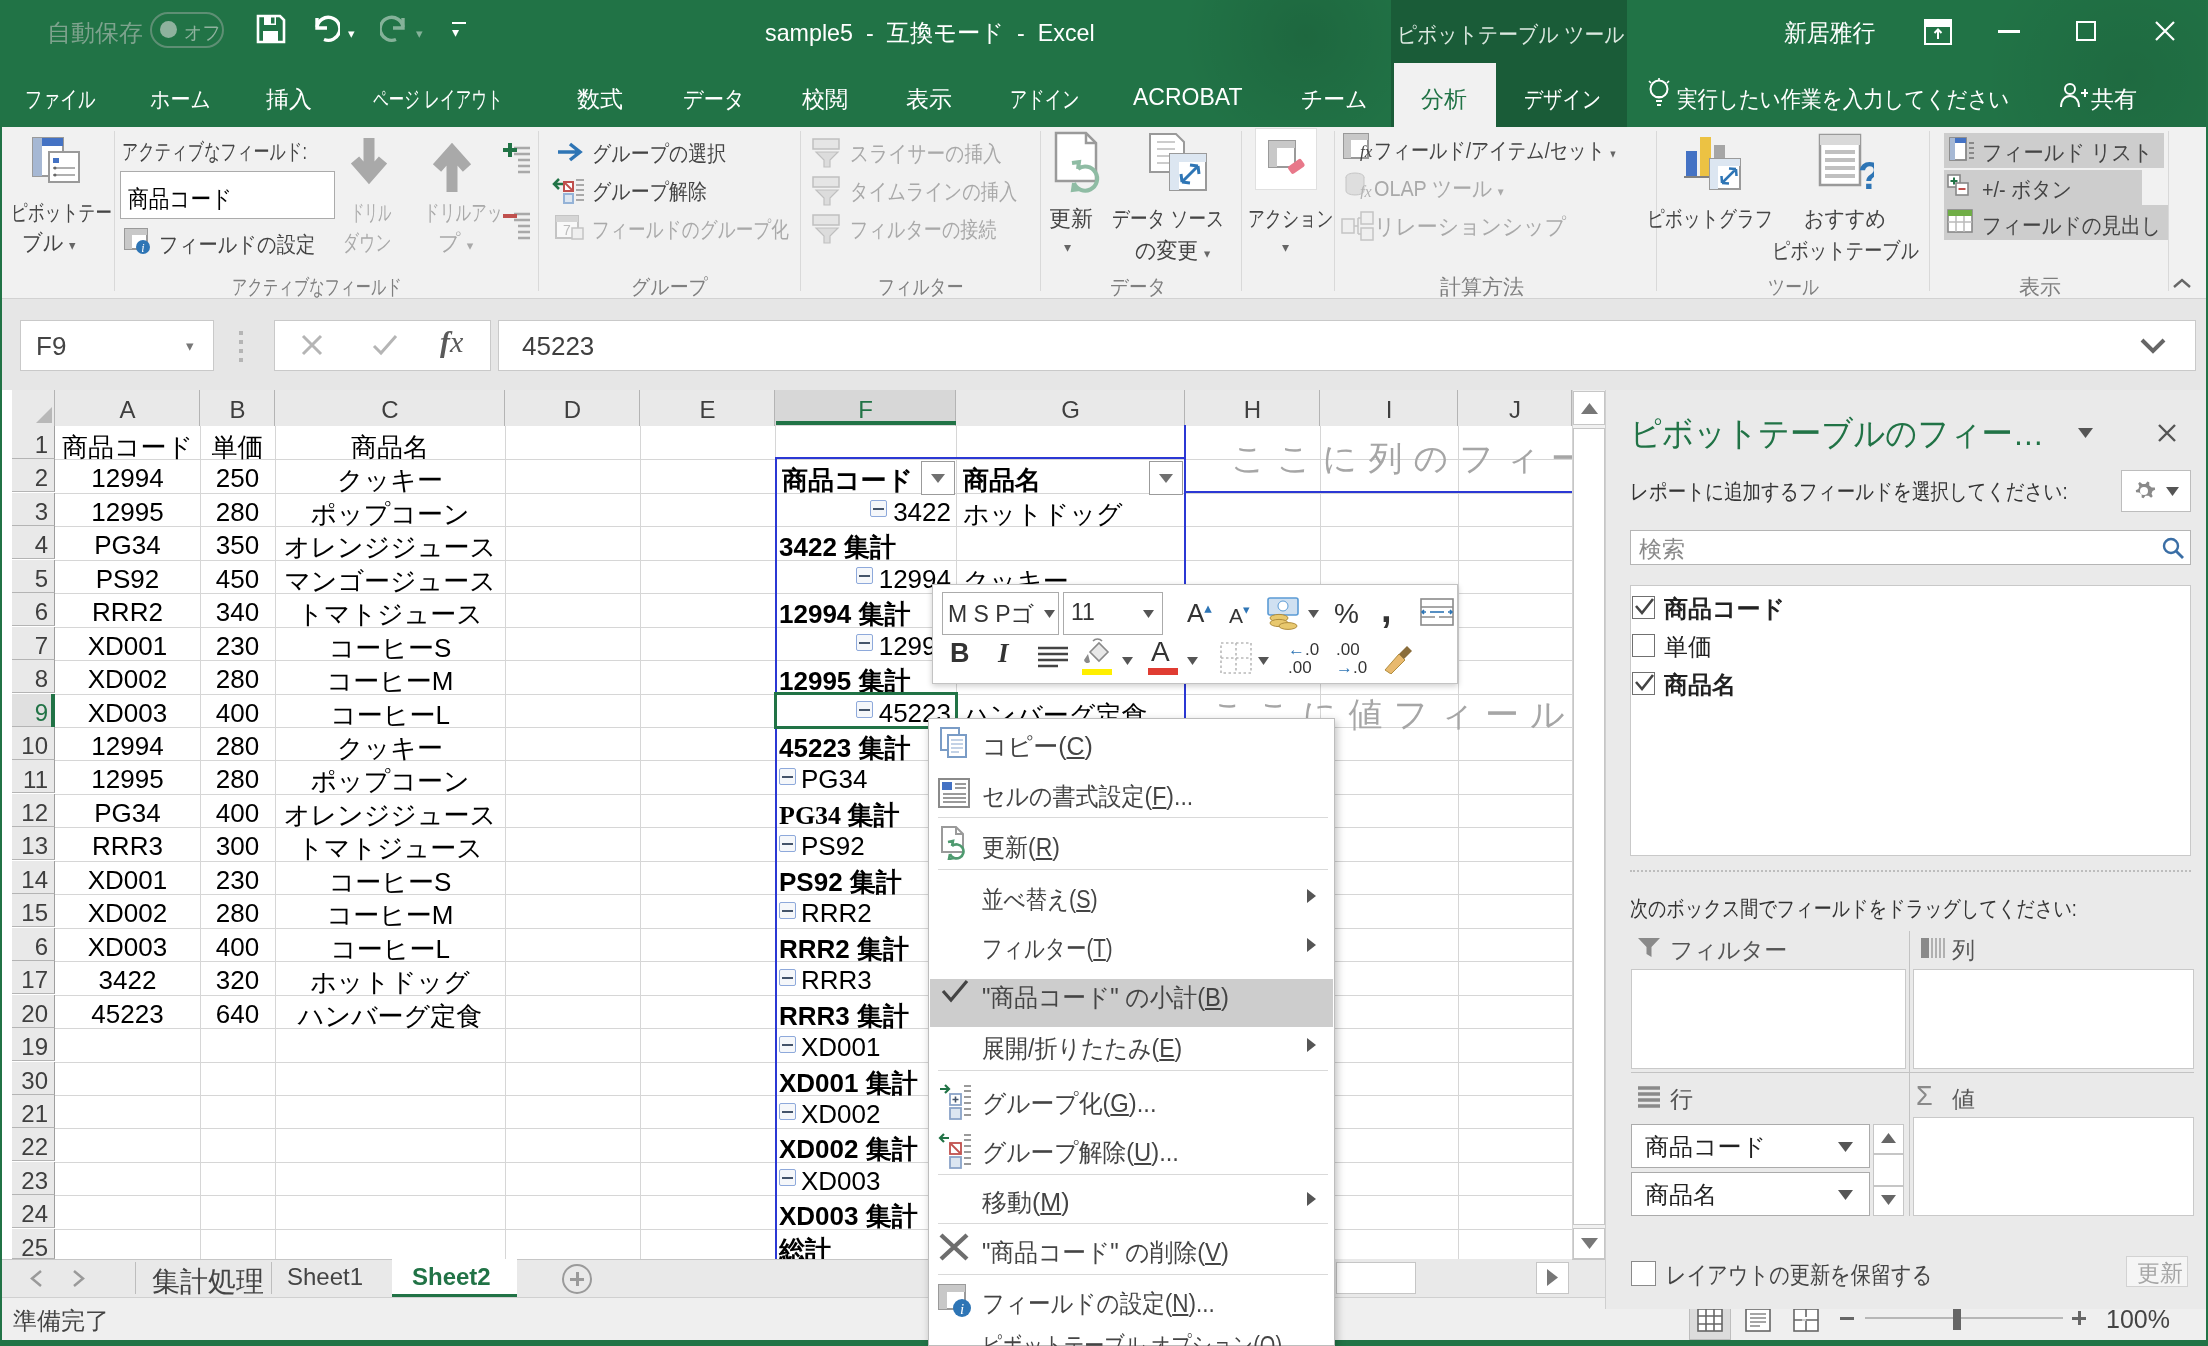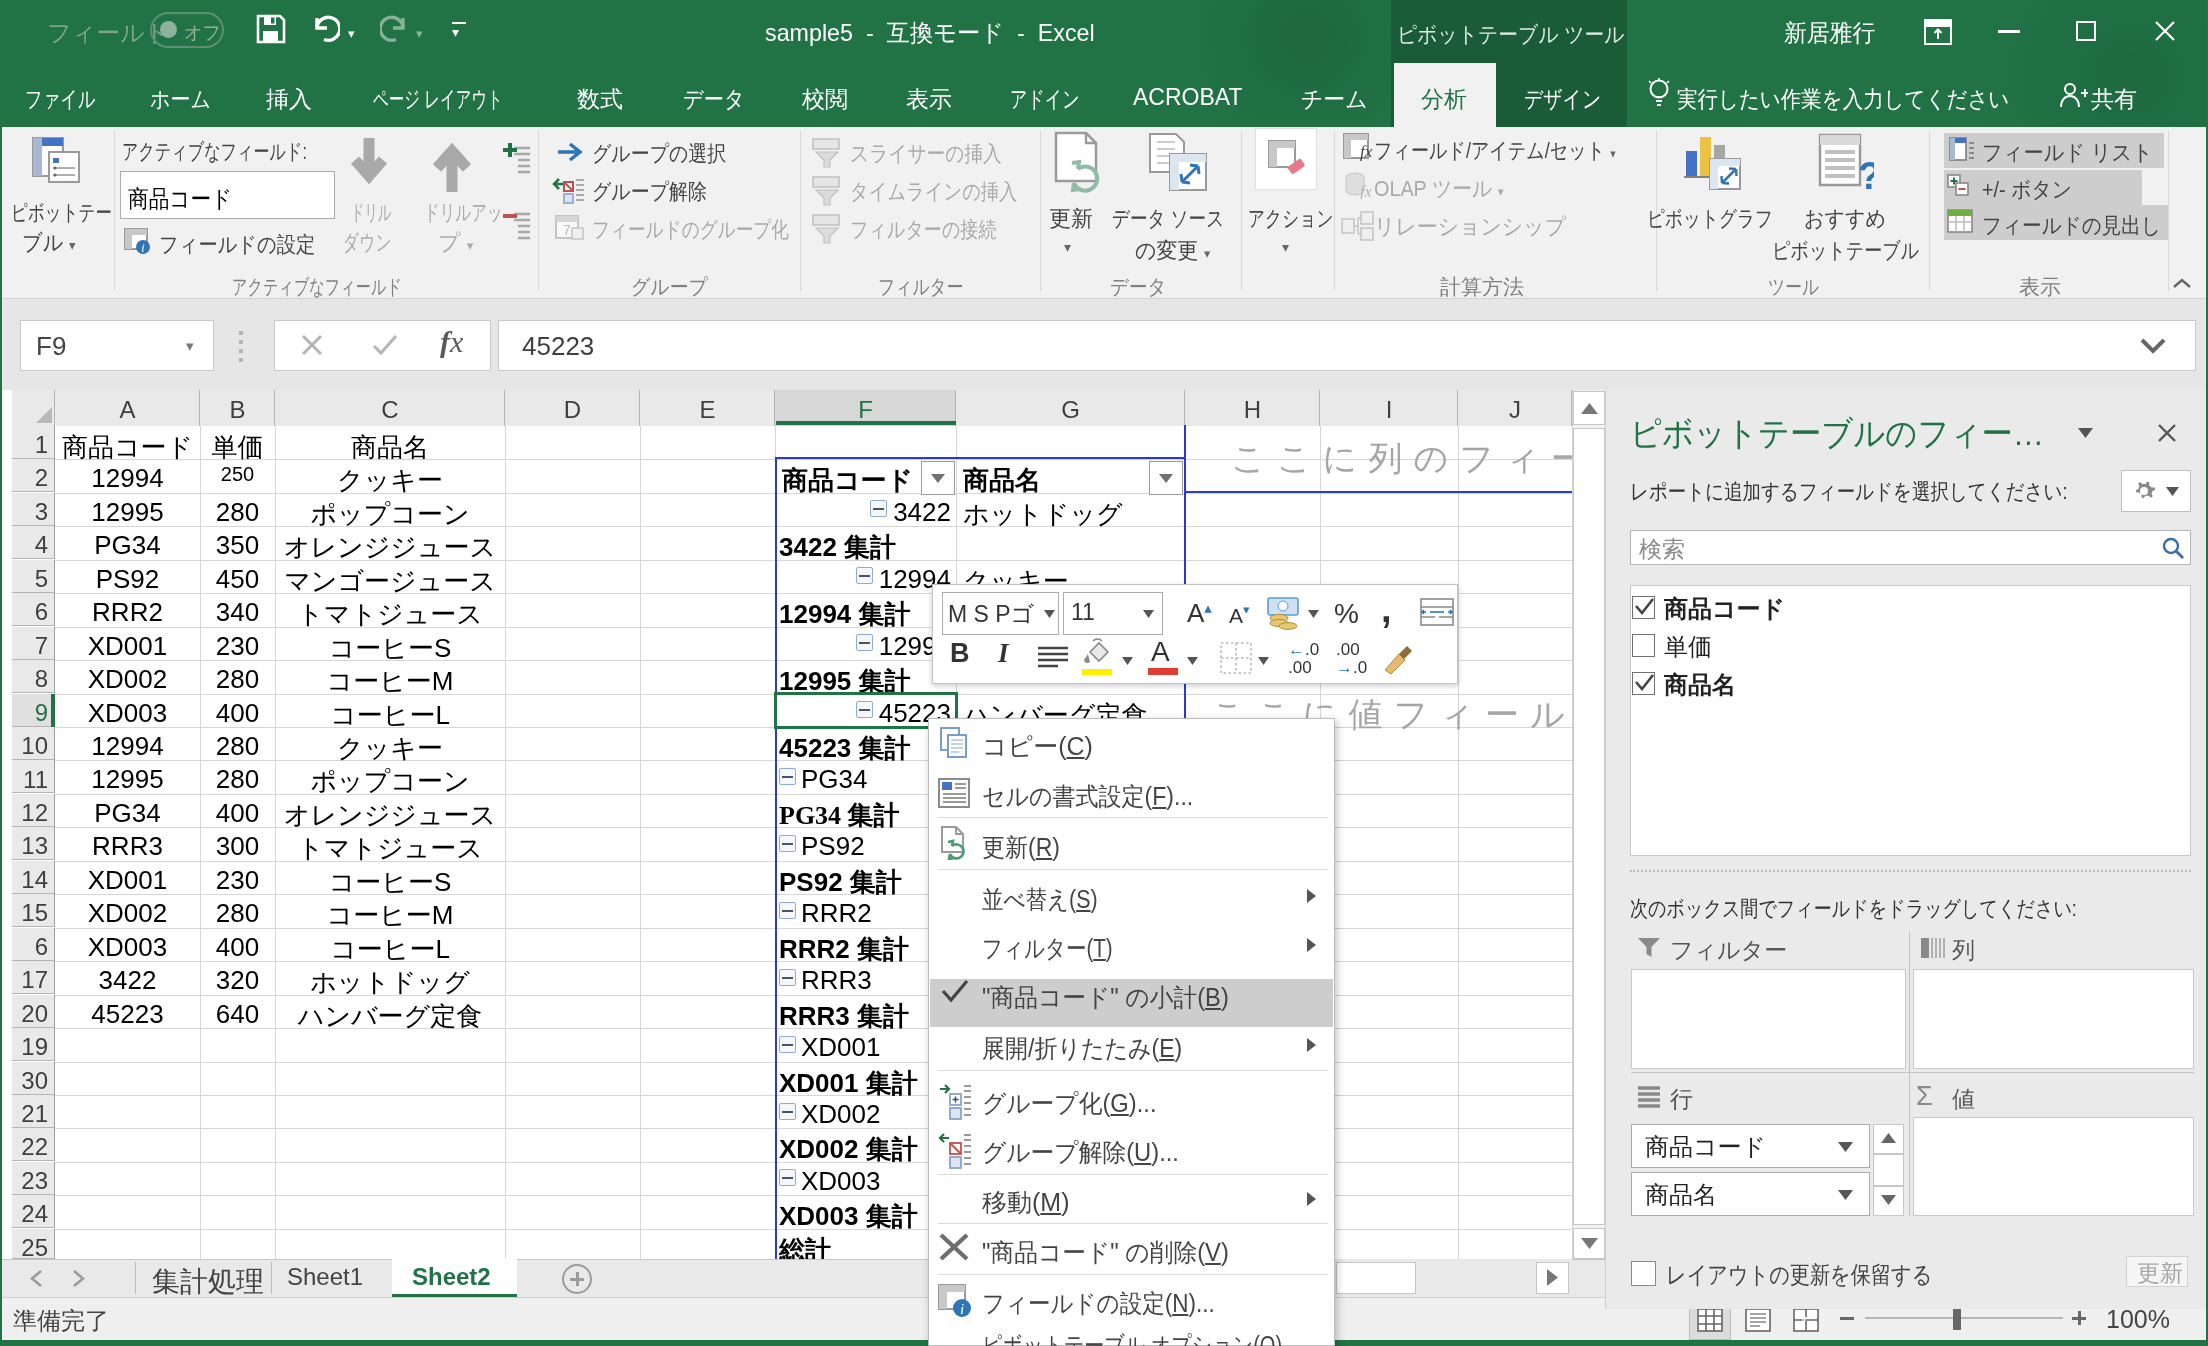--- a/index.html
+++ b/index.html
@@ -5,21 +5,21 @@
 body{font-family:"Liberation Sans",sans-serif;position:relative;background:#fff;}
 .ab{position:absolute;}
 .tx{position:absolute;white-space:nowrap;}
 </style></head><body>
 <div class="ab" style="left:0;top:0;width:2208px;height:1346px;border-left:2px solid #217346;border-right:2px solid #217346;z-index:90;pointer-events:none"></div>
 <div class="ab" style="left:0;top:0;width:2208px;height:127px;background:#217346"></div>
 <div class="ab" style="left:1150px;top:0;width:260px;height:120px;background:radial-gradient(circle at 60% 30%,rgba(0,0,0,0.10),rgba(0,0,0,0) 70%)"></div>
 <div class="ab" style="left:1950px;top:0;width:258px;height:127px;background:radial-gradient(circle at 70% 60%,rgba(0,0,0,0.08),rgba(0,0,0,0) 75%)"></div>
 <div class="ab" style="left:1391px;top:0;width:236px;height:127px;background:#1a5c38"></div>
 <div class="tx" style="left:1397px;top:20px;font-size:22px;color:#dce8e0;transform:scaleX(0.9);transform-origin:0 0;">ピボットテーブル ツール</div>
-<div class="tx" style="left:47px;top:17px;font-size:24px;color:#7da38d;">フィールド</div>
+<div class="tx" style="left:47px;top:17px;font-size:24px;color:#7da38d;">自動保存</div>
 <div class="ab" style="left:150px;top:12px;width:74px;height:36px;border:2px solid #5e8f74;border-radius:18px;"></div>
 <div class="ab" style="left:160px;top:21px;width:17px;height:17px;border-radius:9px;background:#8fb29e;"></div>
 <div class="tx" style="left:184px;top:20px;font-size:19px;color:#8fb29e;transform:scaleX(0.95);transform-origin:0 0;">オフ</div>
 <svg class="ab" style="left:256px;top:14px" width="30" height="30" viewBox="0 0 30 30">
 <path d="M2 2 h22 l4 4 v22 h-26 z" fill="none" stroke="#fff" stroke-width="2.6"></path>
 <rect x="8" y="2" width="12" height="9" fill="#fff"></rect>
     <rect x="15" y="3.5" width="3.5" height="6" fill="#217346"></rect>
 <rect x="7" y="17" width="15" height="11" fill="#fff"></rect>
   </svg>
 <svg class="ab" style="left:310px;top:15px" width="30" height="28" viewBox="0 0 30 28">
@@ -382,21 +382,21 @@
 <div class="ab" style="left:55px;top:1062px;width:1517px;height:1px;background:#d6d6d6;"></div>
 <div class="ab" style="left:55px;top:1095px;width:1517px;height:1px;background:#d6d6d6;"></div>
 <div class="ab" style="left:55px;top:1128px;width:1517px;height:1px;background:#d6d6d6;"></div>
 <div class="ab" style="left:55px;top:1162px;width:1517px;height:1px;background:#d6d6d6;"></div>
 <div class="ab" style="left:55px;top:1195px;width:1517px;height:1px;background:#d6d6d6;"></div>
 <div class="ab" style="left:55px;top:1229px;width:1517px;height:1px;background:#d6d6d6;"></div>
 <div class="tx" style="left:55px;top:430px;width:145px;text-align:center;font-size:26px;color:#000;font-weight:500;">商品コード</div>
 <div class="tx" style="left:200px;top:430px;width:75px;text-align:center;font-size:26px;color:#000;font-weight:500;">単価</div>
 <div class="tx" style="left:275px;top:430px;width:230px;text-align:center;font-size:26px;color:#000;font-weight:500;">商品名</div>
 <div class="tx" style="left:55px;top:463px;width:145px;text-align:center;font-size:26px;color:#000;font-weight:500;">12994</div>
-<div class="tx" style="left:200px;top:463px;width:75px;text-align:center;font-size:20px;color:#000;font-weight:500;">250</div>
+<div class="tx" style="left:200px;top:463px;width:75px;text-align:center;font-size:26px;color:#000;font-weight:500;">250</div>
 <div class="tx" style="left:275px;top:463px;width:230px;text-align:center;font-size:26px;color:#000;font-weight:500;">クッキー</div>
 <div class="tx" style="left:55px;top:497px;width:145px;text-align:center;font-size:26px;color:#000;font-weight:500;">12995</div>
 <div class="tx" style="left:200px;top:497px;width:75px;text-align:center;font-size:26px;color:#000;font-weight:500;">280</div>
 <div class="tx" style="left:275px;top:497px;width:230px;text-align:center;font-size:26px;color:#000;font-weight:500;">ポップコーン</div>
 <div class="tx" style="left:55px;top:530px;width:145px;text-align:center;font-size:26px;color:#000;font-weight:500;">PG34</div>
 <div class="tx" style="left:200px;top:530px;width:75px;text-align:center;font-size:26px;color:#000;font-weight:500;">350</div>
 <div class="tx" style="left:275px;top:530px;width:230px;text-align:center;font-size:26px;color:#000;font-weight:500;">オレンジジュース</div>
 <div class="tx" style="left:55px;top:564px;width:145px;text-align:center;font-size:26px;color:#000;font-weight:500;">PS92</div>
 <div class="tx" style="left:200px;top:564px;width:75px;text-align:center;font-size:26px;color:#000;font-weight:500;">450</div>
 <div class="tx" style="left:275px;top:564px;width:230px;text-align:center;font-size:26px;color:#000;font-weight:500;">マンゴージュース</div>

